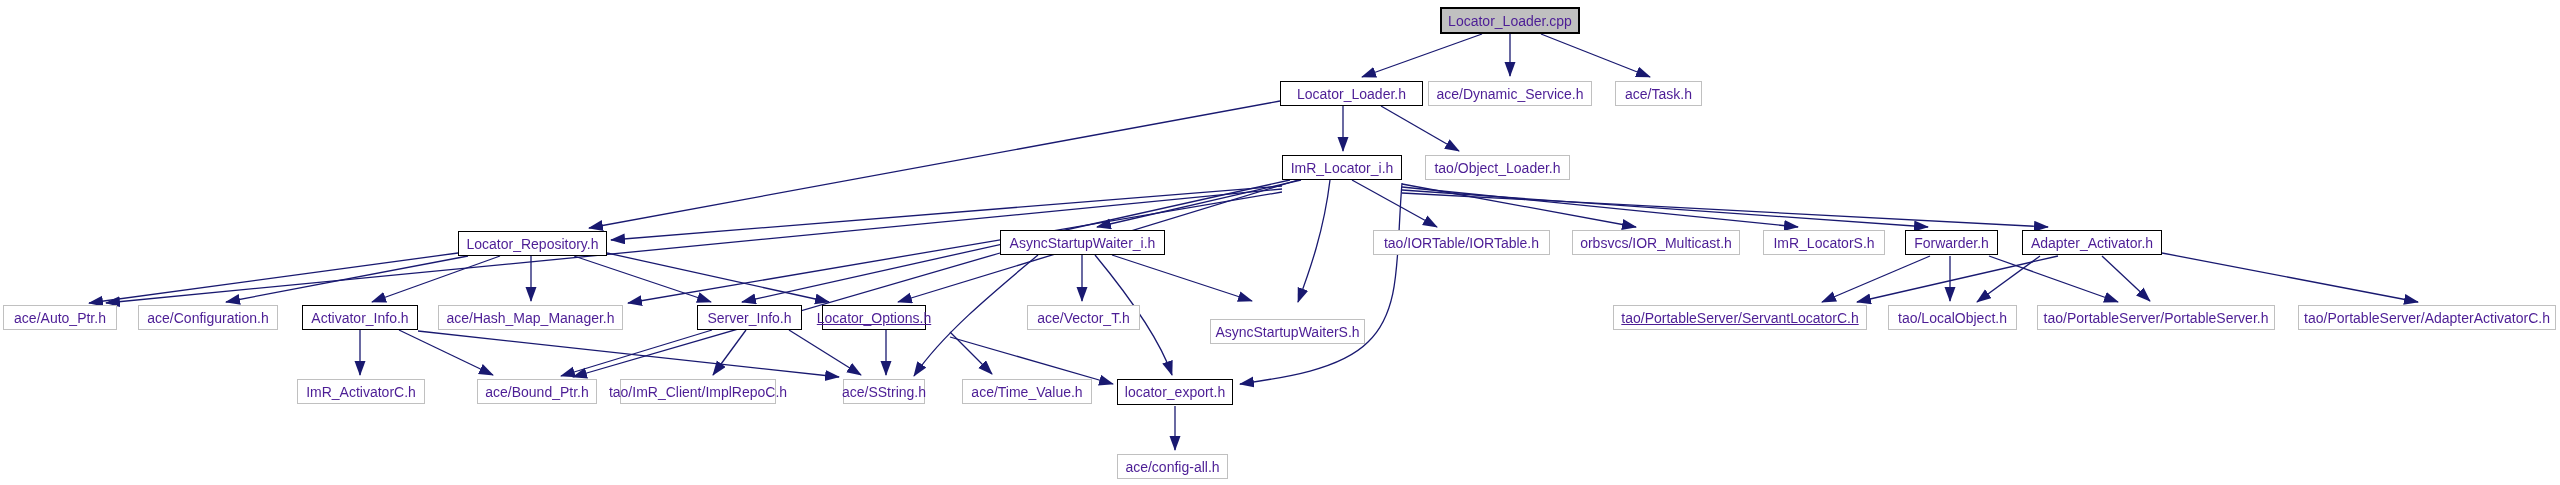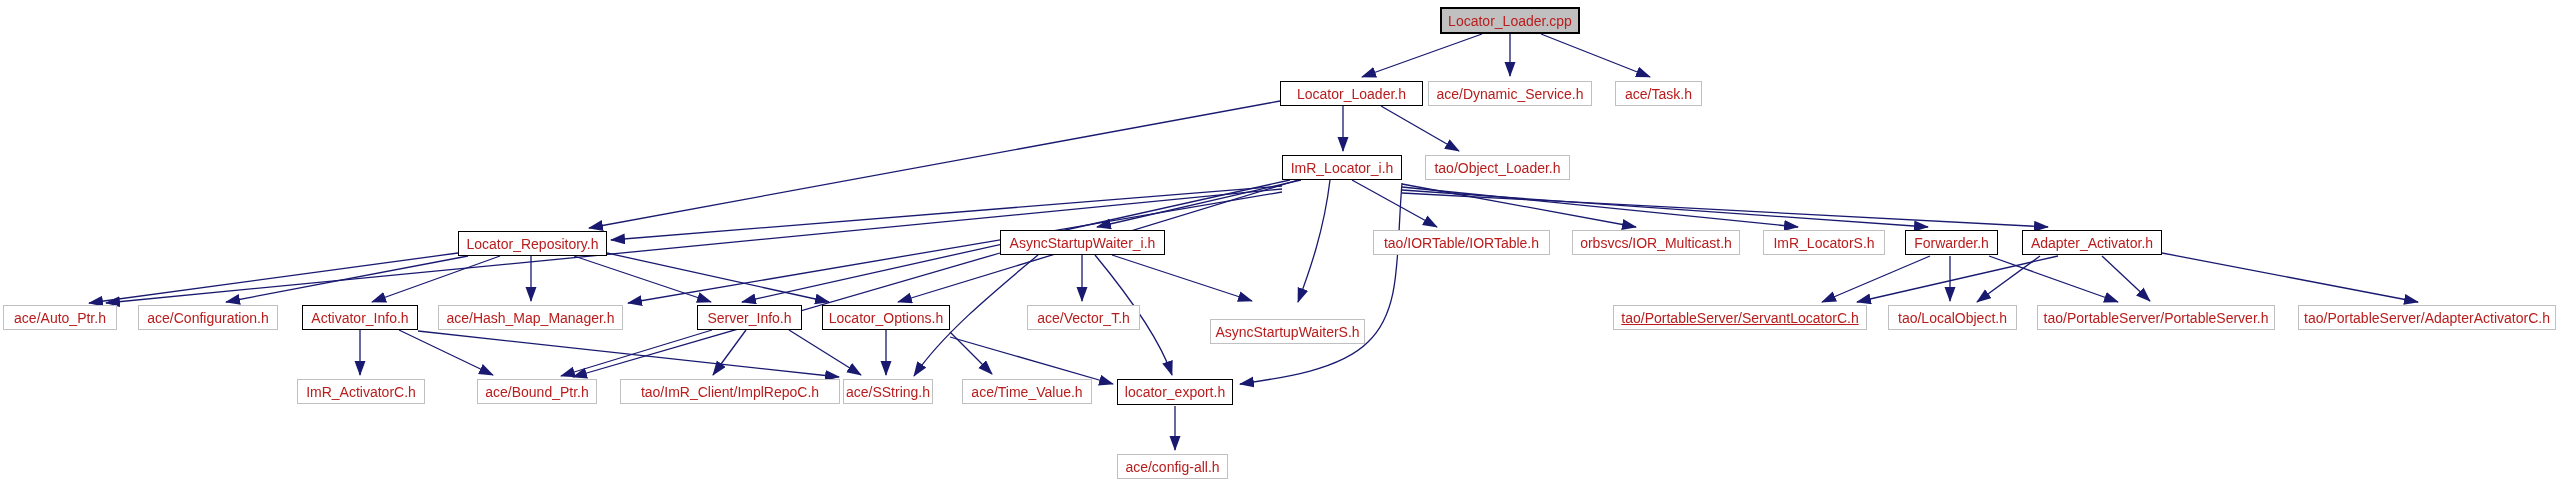--- a/index.html
+++ b/index.html
@@ -22,21 +22,21 @@
     width: 2560px;
     height: 485px;
   }
   .node {
     position: absolute;
     display: flex;
     align-items: center;
     justify-content: center;
     box-sizing: border-box;
     background: #ffffff;
-    color: #b91c1c;
+    color: #4c1d95;
     font-size: 14px;
     line-height: 1;
     white-space: nowrap;
     text-align: center;
   }
   .node.main {
     background: #c0c0c0;
     border: 2px solid #000000;
     font-weight: normal;
   }
@@ -125,28 +125,28 @@
       <div class="node external" style="left: 1373px; top: 230px; width: 177px; height: 25px;">tao/IORTable/IORTable.h</div>
       <div class="node external" style="left: 1572px; top: 230px; width: 168px; height: 25px;">orbsvcs/IOR_Multicast.h</div>
       <div class="node external" style="left: 1763px; top: 230px; width: 122px; height: 25px;">ImR_LocatorS.h</div>
       <div class="node internal" style="left: 1905px; top: 230px; width: 93px; height: 25px;">Forwarder.h</div>
       <div class="node internal" style="left: 2022px; top: 230px; width: 140px; height: 25px;">Adapter_Activator.h</div>
       <div class="node external" style="left: 3px; top: 305px; width: 114px; height: 25px;">ace/Auto_Ptr.h</div>
       <div class="node external" style="left: 138px; top: 305px; width: 140px; height: 25px;">ace/Configuration.h</div>
       <div class="node internal" style="left: 302px; top: 305px; width: 116px; height: 25px;">Activator_Info.h</div>
       <div class="node external" style="left: 438px; top: 305px; width: 185px; height: 25px;">ace/Hash_Map_Manager.h</div>
       <div class="node internal" style="left: 697px; top: 305px; width: 105px; height: 25px;">Server_Info.h</div>
-      <div class="node internal" style="left: 822px; top: 305px; width: 128px; height: 25px;">Locator_Options.h</div>
+      <div class="node internal" style="left: 822px; top: 305px; width: 104px; height: 25px; text-decoration: underline;">Locator_Options.h</div>
       <div class="node external" style="left: 1027px; top: 305px; width: 113px; height: 25px;">ace/Vector_T.h</div>
       <div class="node external" style="left: 1210px; top: 319px; width: 155px; height: 25px;">AsyncStartupWaiterS.h</div>
       <div class="node external" style="left: 1613px; top: 305px; width: 254px; height: 25px; text-decoration: underline;">tao/PortableServer/ServantLocatorC.h</div>
       <div class="node external" style="left: 1888px; top: 305px; width: 129px; height: 25px;">tao/LocalObject.h</div>
       <div class="node external" style="left: 2037px; top: 305px; width: 238px; height: 25px;">tao/PortableServer/PortableServer.h</div>
       <div class="node external" style="left: 2298px; top: 305px; width: 258px; height: 25px;">tao/PortableServer/AdapterActivatorC.h</div>
       <div class="node external" style="left: 297px; top: 379px; width: 128px; height: 25px;">ImR_ActivatorC.h</div>
       <div class="node external" style="left: 477px; top: 379px; width: 120px; height: 25px;">ace/Bound_Ptr.h</div>
-      <div class="node external" style="left: 620px; top: 379px; width: 220px; height: 25px;">tao/ImR_Client/ImplRepoC.h</div>
-      <div class="node external" style="left: 843px; top: 379px; width: 90px; height: 25px;">ace/SString.h</div>
+      <div class="node external" style="left: 620px; top: 379px; width: 156px; height: 25px;">tao/ImR_Client/ImplRepoC.h</div>
+      <div class="node external" style="left: 843px; top: 379px; width: 82px; height: 25px;">ace/SString.h</div>
       <div class="node external" style="left: 962px; top: 379px; width: 130px; height: 25px;">ace/Time_Value.h</div>
       <div class="node internal" style="left: 1117px; top: 379px; width: 116px; height: 26px;">locator_export.h</div>
       <div class="node external" style="left: 1117px; top: 454px; width: 111px; height: 25px;">ace/config-all.h</div>
     </div>
 </div>
 
 </body></html>

